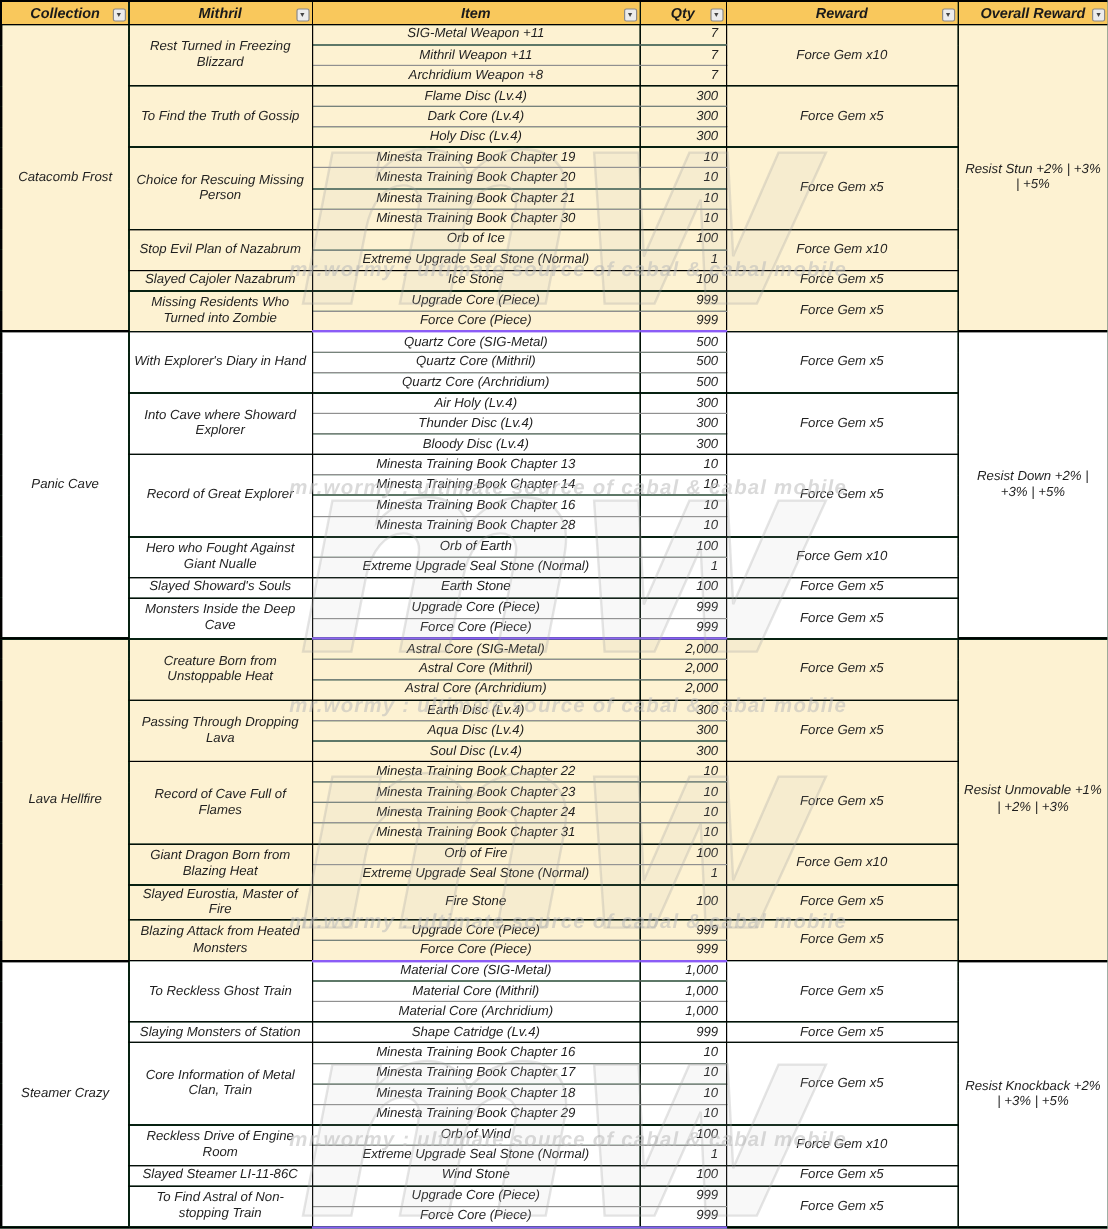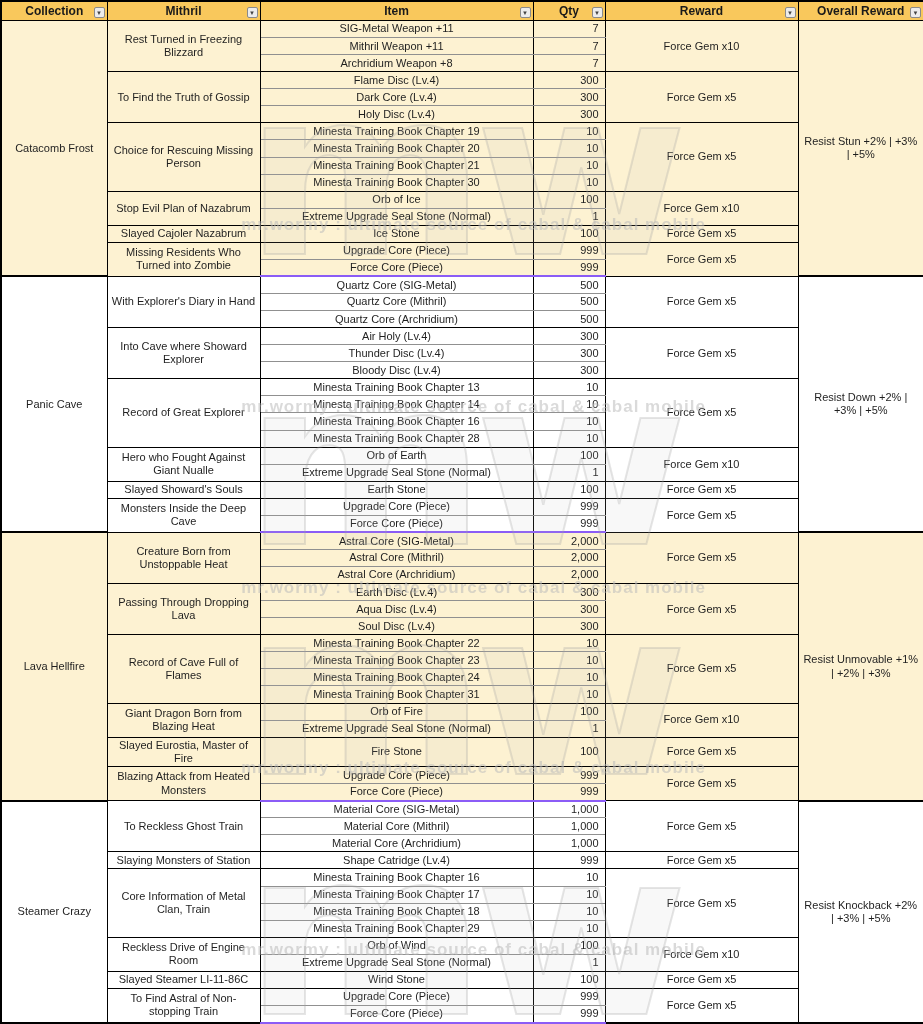--- a/index.html
+++ b/index.html
@@ -2,20 +2,21 @@
 <html><head>
 <meta charset="utf-8">
 <style>
   html,body{margin:0;padding:0;background:#ffffff;}
   #screen{
     position:relative;
     width:923px;height:1024px;
     font-family:"Liberation Sans","DejaVu Sans",sans-serif;
     overflow:hidden;
     background:#14532d;
+    font-style:italic;
   }
   table#grid{
     width:923px;height:1024px;
     border-collapse:collapse;
     table-layout:fixed;
     border:2px solid #000;
   }
   col.c-collection{width:106px}
   col.c-mission{width:153px}
   col.c-item{width:273px}

